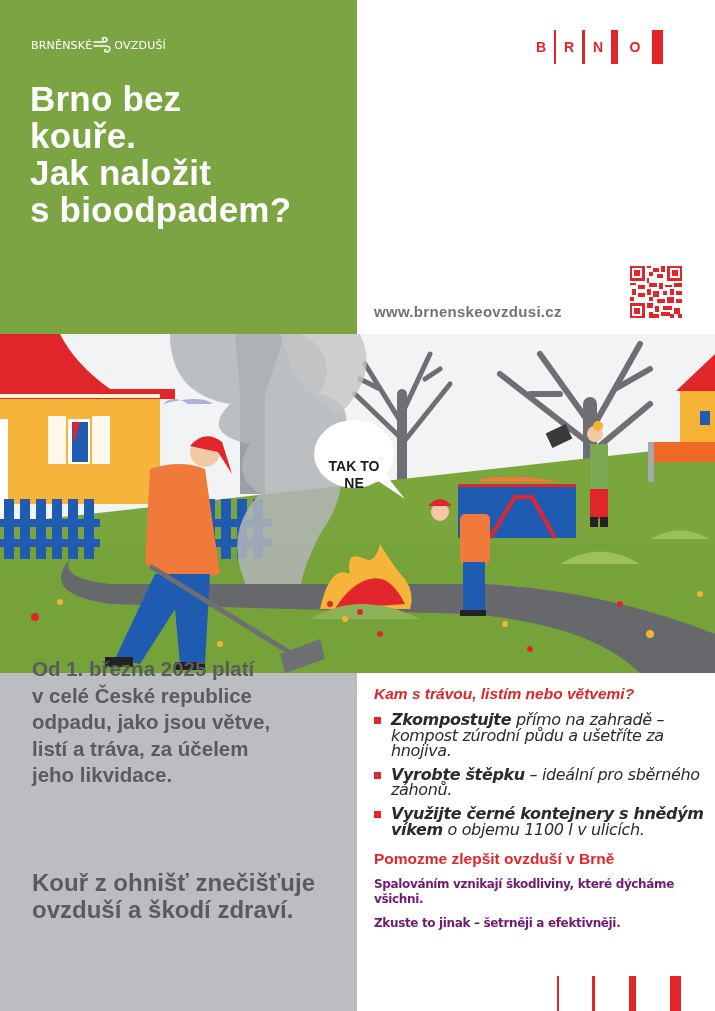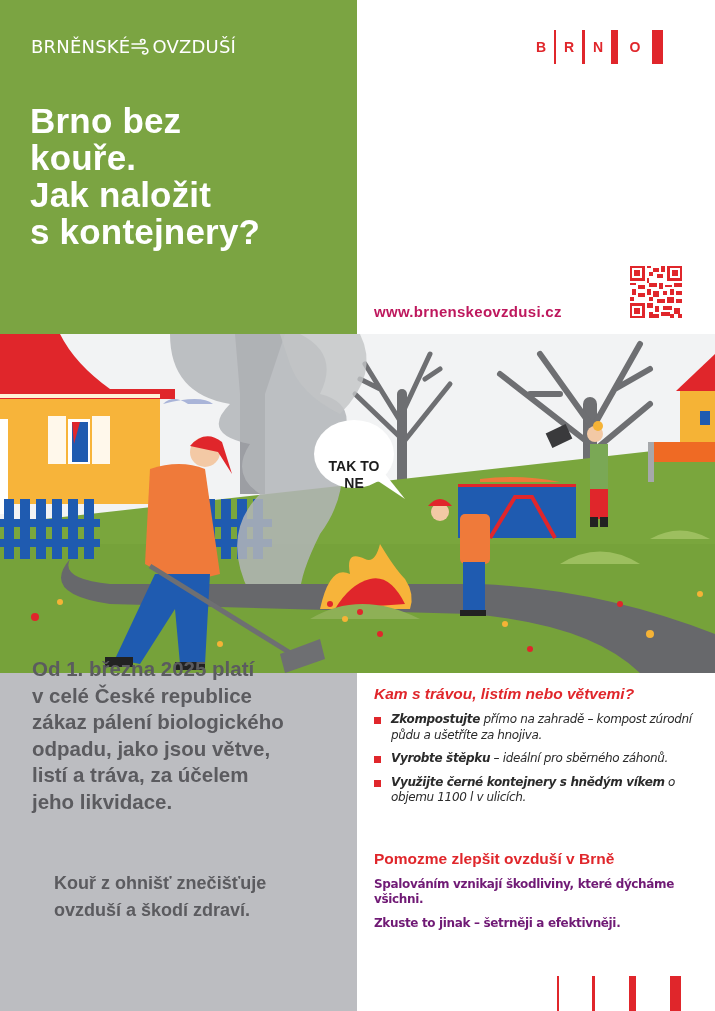--- a/index.html
+++ b/index.html
@@ -1,49 +1,49 @@
 <!DOCTYPE html>
 <html><head>
 <meta charset="utf-8">
 <style>
   * { box-sizing: border-box; margin: 0; padding: 0; }
   html, body { width: 715px; height: 1011px; background: #ffffff; overflow: hidden; }
   body { position: relative; font-family: "Liberation Sans", "DejaVu Sans", sans-serif; }
 
   .green-panel { position: absolute; left: 0; top: 0; width: 357px; height: 334px; background: #7ba442; }
   .logo { position: absolute; left: 31px; top: 36px; display: flex; align-items: center; color: #ffffff;
-          font-family: "DejaVu Sans", sans-serif; font-size: 18px; letter-spacing: 0.2px; font-weight: normal; }
+          font-family: "DejaVu Sans", sans-serif; font-size: 11px; letter-spacing: 0.2px; font-weight: normal; }
   .logo .wave { display: inline-block; width: 20px; height: 18px; margin: 0 1px; }
-  .headline { position: absolute; left: 30px; top: 102px; color: #ffffff;
+  .headline { position: absolute; left: 30px; top: 80px; color: #ffffff;
               font-family: "Liberation Sans", sans-serif; font-weight: bold; font-size: 35px; line-height: 37px; letter-spacing: 0.2px; }
   .headline div { white-space: nowrap; }
 
   .brno-logo { position: absolute; top: 30px; left: 528px; height: 34px; display: flex; align-items: center; }
   .brno-logo .letter { color: #e0262b; font-family: "Liberation Sans", sans-serif; font-weight: bold; font-size: 14px; width: 26px; text-align: center; }
   .brno-logo .bar { background: #e0262b; height: 34px; }
 
-  .url { position: absolute; left: 374px; top: 303px; color: #be185d; font-weight: bold; font-size: 15px;
+  .url { position: absolute; left: 374px; top: 303px; color: #737373; font-weight: bold; font-size: 15px;
          font-family: "Liberation Sans", sans-serif; letter-spacing: 0.3px; }
   .qr { position: absolute; left: 630px; top: 266px; width: 52px; height: 52px; }
 
   .illustration { position: absolute; left: 0; top: 334px; width: 715px; height: 339px; overflow: hidden; background: #f2f3f4; }
   .bubble-text { position: absolute; left: 318px; top: 458px; width: 72px; text-align: center; font-weight: bold;
                  font-size: 14px; line-height: 17px; color: #1c1c1c; font-family: "Liberation Sans", sans-serif; }
 
   .gray-panel { position: absolute; left: 0; top: 673px; width: 357px; height: 338px; background: #bcbdc1; }
   .gray-main { position: absolute; left: 32px; top: 656px; color: #5b5b5f; font-weight: bold; font-size: 20.5px; line-height: 26.6px;
                font-family: "Liberation Sans", sans-serif; }
   .gray-main div, .gray-sub div { white-space: nowrap; }
-  .gray-sub { position: absolute; left: 32px; top: 870px; color: #5b5b5f; font-weight: bold; font-size: 18px; line-height: 26.6px;
-              font-family: "Liberation Sans", sans-serif; margin-left: 22px; }
+  .gray-sub { position: absolute; left: 32px; top: 870px; color: #5b5b5f; font-weight: bold; font-size: 24px; line-height: 26.6px;
+              font-family: "Liberation Sans", sans-serif; }
 
   .right-section { position: absolute; left: 374px; top: 685px; width: 330px; color: #2b2b2b; font-style: italic; }
   .sec-title { color: #e0262b; font-weight: bold; font-size: 15.5px; font-family: "Liberation Sans", sans-serif; white-space: nowrap; }
   .tips { list-style: none; margin-top: 9px; }
-  .tips li { position: relative; padding-left: 17px; font-size: 12px; line-height: 15.6px; margin-bottom: 8px;
+  .tips li { position: relative; padding-left: 17px; font-size: 16px; line-height: 15.6px; margin-bottom: 8px;
              font-family: "DejaVu Sans", sans-serif; letter-spacing: -0.35px; }
   .tips li .sq { position: absolute; left: 0; top: 5px; width: 7px; height: 7px; background: #e0262b; }
   .tips li b { font-weight: bold; }
   .help { position: absolute; left: 374px; top: 850px; width: 330px; }
   .help p { font-size: 12px; line-height: 15px; font-weight: bold; color: #701a75; margin-top: 9px;
             font-family: "DejaVu Sans", sans-serif; letter-spacing: -0.35px; }
 
   .bottom-bars { position: absolute; left: 556px; top: 976px; height: 35px; }
   .bottom-bars span { position: absolute; top: 0; height: 35px; background: #e0262b; }
 </style>
@@ -58,21 +58,21 @@
     <path d="M1 6 H11 C15 6 15 1 11 1.5 C9 2 9 4 10.5 4" fill="none" stroke="#fff" stroke-width="1.6" stroke-linecap="round"></path>
     <path d="M1 10 H13 C18 10 18 16 13.5 16 C11 16 11 13.5 13 13.5" fill="none" stroke="#fff" stroke-width="1.6" stroke-linecap="round"></path>
   </svg>
   <span>OVZDUŠÍ</span>
 </div>
 
 <div class="headline">
   <div>Brno bez</div>
   <div>kouře.</div>
   <div>Jak naložit</div>
-  <div>s kontejnery?</div>
+  <div>s bioodpadem?</div>
 </div>
 
 <div class="brno-logo">
   <span class="letter">B</span>
   <span class="bar" style="width:2px"></span>
   <span class="letter">R</span>
   <span class="bar" style="width:3px"></span>
   <span class="letter">N</span>
   <span class="bar" style="width:7px"></span>
   <span class="letter" style="width:34px">O</span>
@@ -249,21 +249,20 @@
 
 <div class="bubble-text">
   <div>TAK TO</div>
   <div>NE</div>
 </div>
 
 <div class="gray-panel"></div>
 <div class="gray-main">
   <div>Od 1. března 2025 platí</div>
   <div>v celé České republice</div>
-  <div>zákaz pálení biologického</div>
   <div>odpadu, jako jsou větve,</div>
   <div>listí a tráva, za účelem</div>
   <div>jeho likvidace.</div>
 </div>
 <div class="gray-sub">
   <div>Kouř z ohnišť znečišťuje</div>
   <div>ovzduší a škodí zdraví.</div>
 </div>
 
 <div class="right-section">

